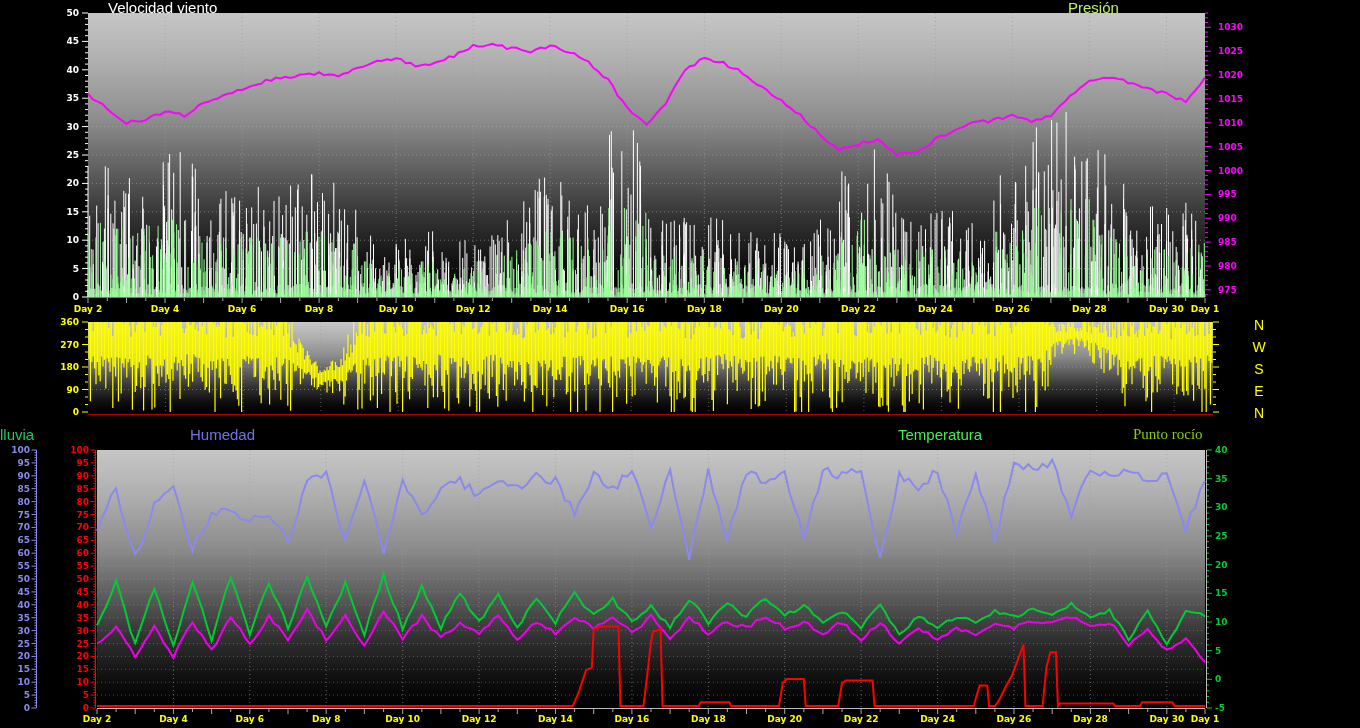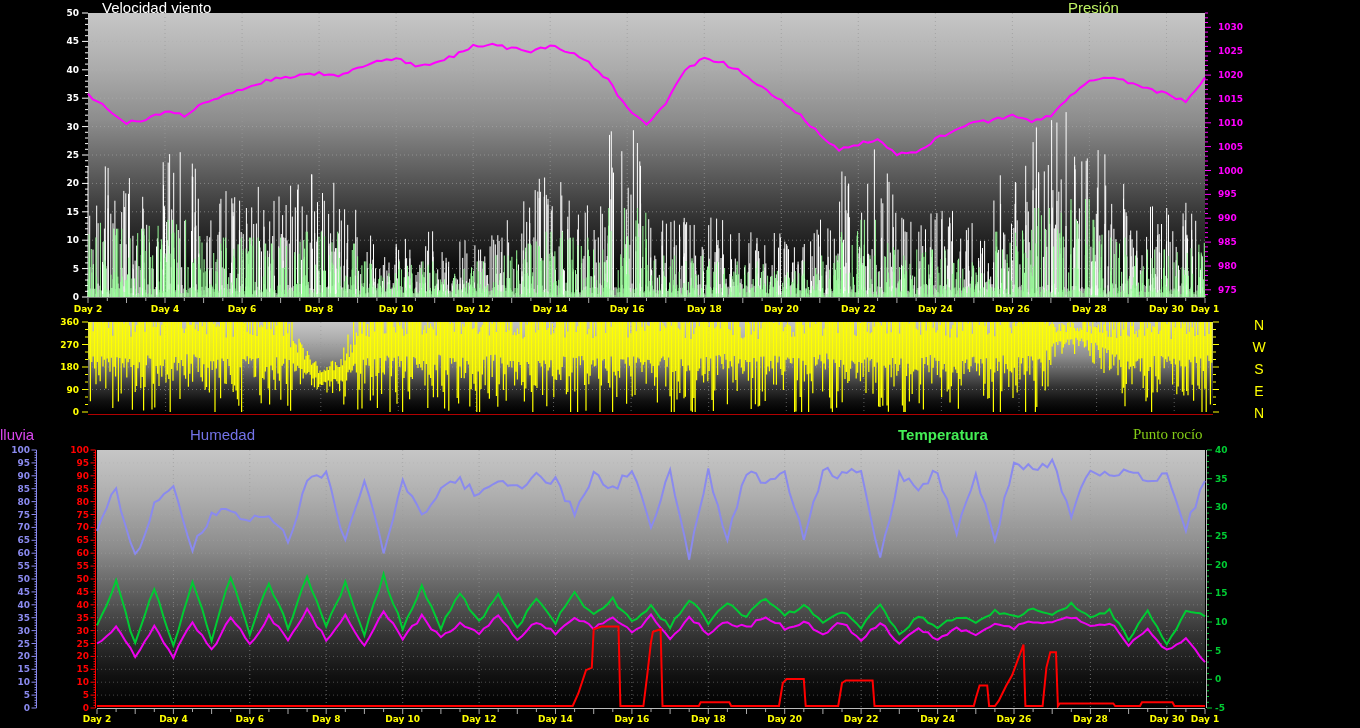--- a/index.html
+++ b/index.html
@@ -1,24 +1,24 @@
 <!DOCTYPE html>
 <html><head>
 <meta charset="utf-8">
 <style>
   html,body{margin:0;padding:0;background:#000;}
   #screen{position:relative;width:1360px;height:728px;background:#000;overflow:hidden;
           font-family:"Liberation Sans","DejaVu Sans",sans-serif;}
   .hdr{position:absolute;font-size:15px;white-space:nowrap;}
-  .wind-title{left:102px;top:-1px;color:#ffffff;}
+  .wind-title{left:108px;top:-1px;color:#ffffff;}
   .main-title{left:497px;top:-1px;color:#ffff00;}
   .pressure-title{left:1068px;top:-1px;color:#bef264;}
-  .rain-title{left:0px;top:426px;color:#d946ef;}
+  .rain-title{left:0px;top:426px;color:#22c55e;}
   .humidity-title{left:190px;top:426px;color:#7373e8;}
-  .temperature-title{left:898px;top:426px;color:#44ee55;font-weight:bold;}
+  .temperature-title{left:898px;top:426px;color:#44ee55;}
   .dewpoint-title{left:1133px;top:426px;color:#84cc16;font-family:Liberation Serif, serif;}
   .compass{position:absolute;left:1249px;top:314px;width:20px;text-align:center;
            color:#ffff00;font-size:14px;line-height:22px;}
   .compass span{display:block;}
   #chart{position:absolute;left:0;top:0;}
 </style>
 </head>
 <body>
 
 <div id="screen">

